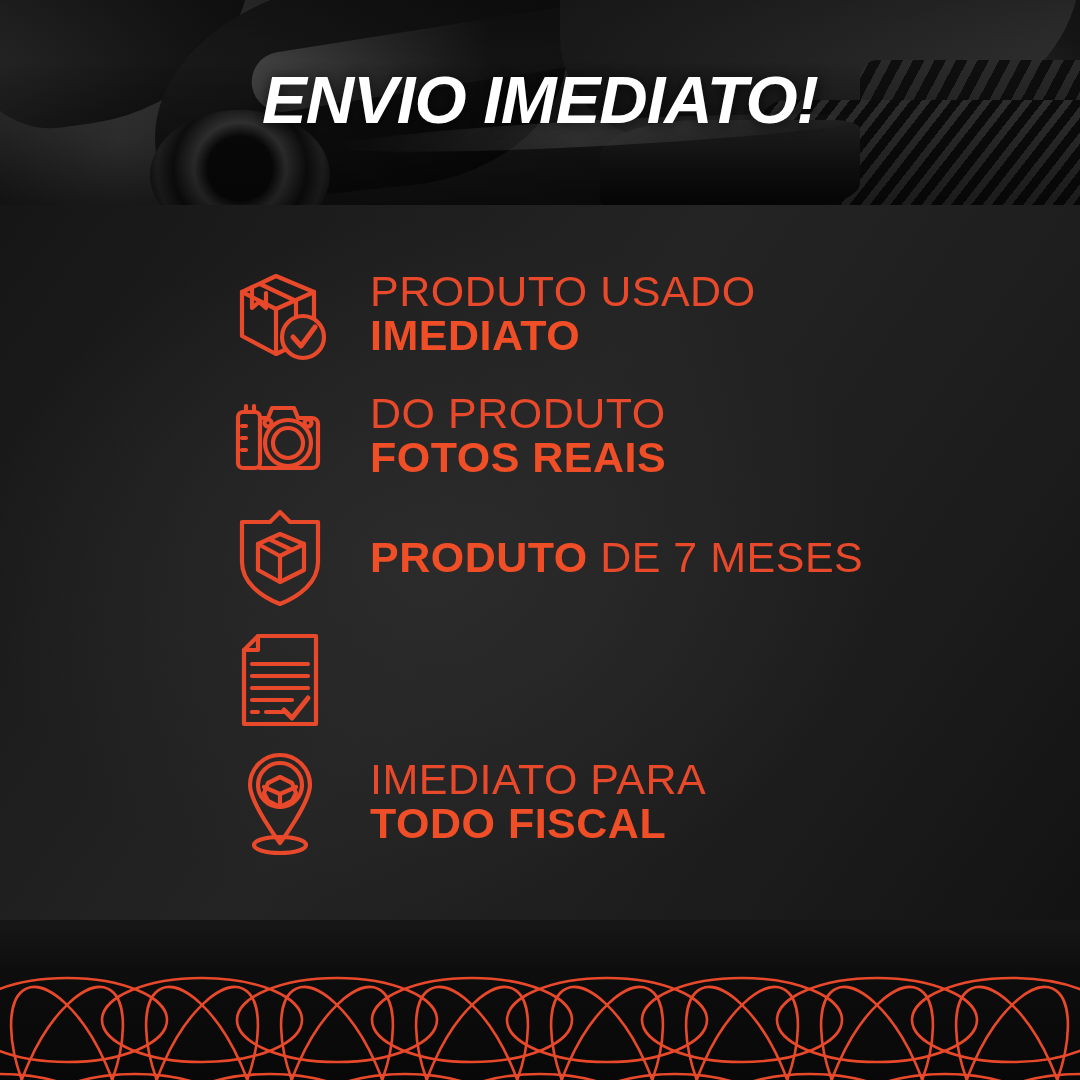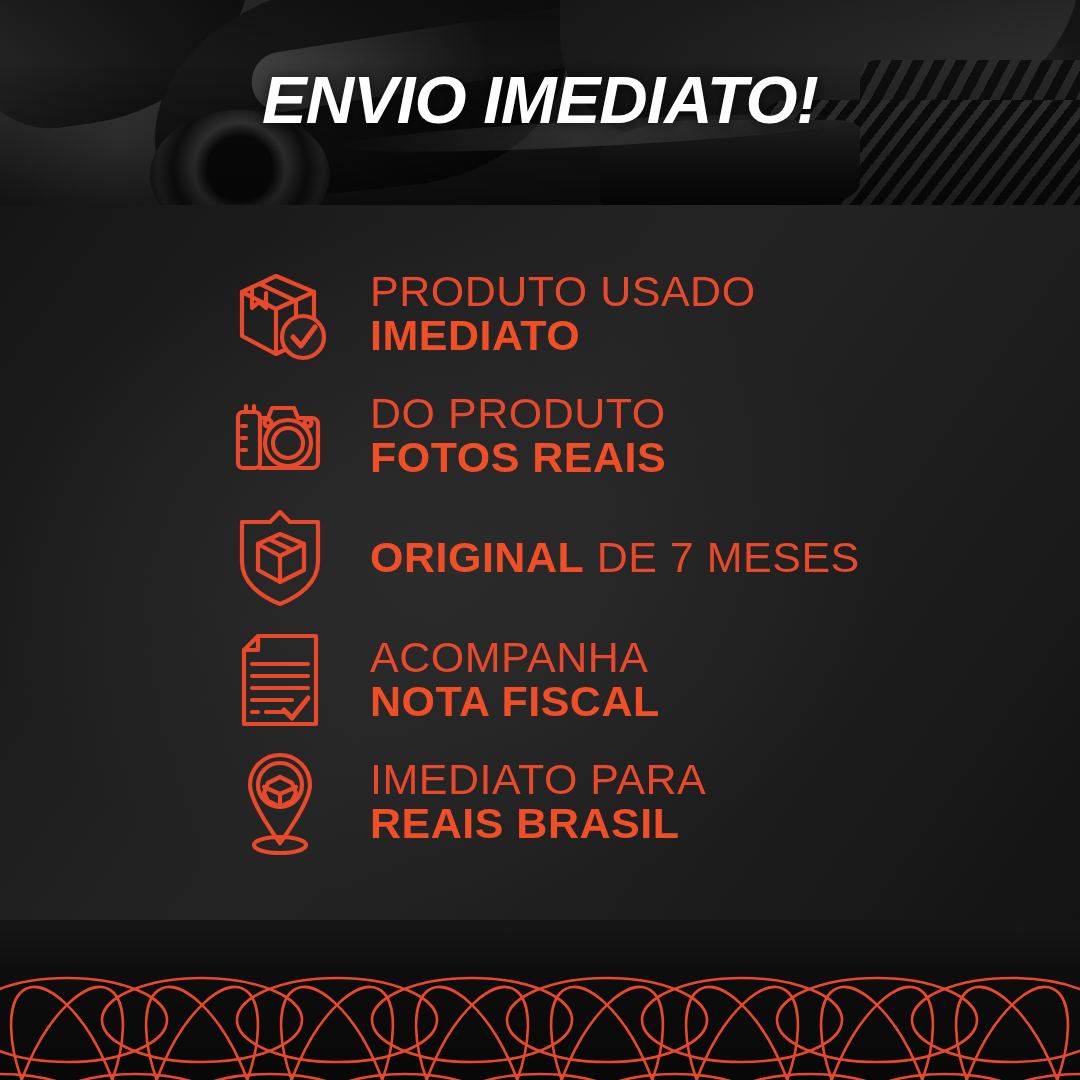--- a/index.html
+++ b/index.html
@@ -193,55 +193,51 @@
         <div class="feature-icon">
           <svg width="104" height="104" viewBox="0 0 104 104" fill="none" stroke="#E8492A" stroke-width="4.2" stroke-linejoin="round" stroke-linecap="round">
             <path d="M52 6 L62 16 L90 16 L90 56 C90 76 72 90 52 98 C32 90 14 76 14 56 L14 16 L42 16 Z"></path>
             <path d="M30 38 L52 28 L76 38 L76 64 L52 76 L30 64 Z"></path>
             <path d="M30 38 L52 50 L76 38"></path>
             <path d="M52 50 L52 76"></path>
             <path d="M41 33 L64 44"></path>
           </svg>
         </div>
         <div class="feature-text">
-          <div class="feature-line"><span class="b">ORIGINAL</span><span class="r"> DE 7 MESES</span></div>
+          <div class="feature-line"><span class="b">PRODUTO</span><span class="r"> DE 7 MESES</span></div>
         </div>
       </div>
 
       <div class="feature-row">
         <div class="feature-icon">
           <svg width="104" height="104" viewBox="0 0 104 104" fill="none" stroke="#E8492A" stroke-width="4.2" stroke-linejoin="round" stroke-linecap="round">
             <path d="M30 8 L16 22 L16 96 L88 96 L88 8 Z"></path>
             <path d="M30 8 L30 22 L16 22"></path>
             <path d="M24 36 L80 36 M24 48 L80 48 M24 60 L80 60 M24 72 L64 72"></path>
             <path d="M24 84 L30 84 M38 84 L58 84"></path>
             <path d="M56 82 L64 90 L80 70" stroke-width="5"></path>
           </svg>
-        </div>
-        <div class="feature-text">
-          <div class="feature-line reg">ACOMPANHA</div>
-          <div class="feature-line bold">NOTA FISCAL</div>
         </div>
       </div>
 
       <div class="feature-row">
         <div class="feature-icon">
           <svg width="104" height="110" viewBox="0 0 104 110" fill="none" stroke="#E8492A" stroke-width="4.2" stroke-linejoin="round" stroke-linecap="round">
             <path d="M52 96 C52 96 22 56 22 38 A30 30 0 0 1 82 38 C82 56 52 96 52 96 Z"></path>
             <circle cx="52" cy="38" r="22"></circle>
             <path d="M34 38 L70 38" stroke-opacity="0"></path>
             <path d="M36 46 L40 36 L52 30 L64 36 L68 46 L64 54 L52 60 L40 54 Z"></path>
             <path d="M36 40 L52 47 L68 40"></path>
             <path d="M52 47 L52 60"></path>
             <ellipse cx="52" cy="98" rx="26" ry="8"></ellipse>
           </svg>
         </div>
         <div class="feature-text">
           <div class="feature-line reg">IMEDIATO PARA</div>
-          <div class="feature-line bold">REAIS BRASIL</div>
+          <div class="feature-line bold">TODO FISCAL</div>
         </div>
       </div>
 
     </div>
   </div>
 
   <div class="pattern">
     <svg width="1080" height="160" viewBox="0 0 1080 160" fill="none" stroke="#E8492A" stroke-width="2.6">
       <g id="lattice">
 

